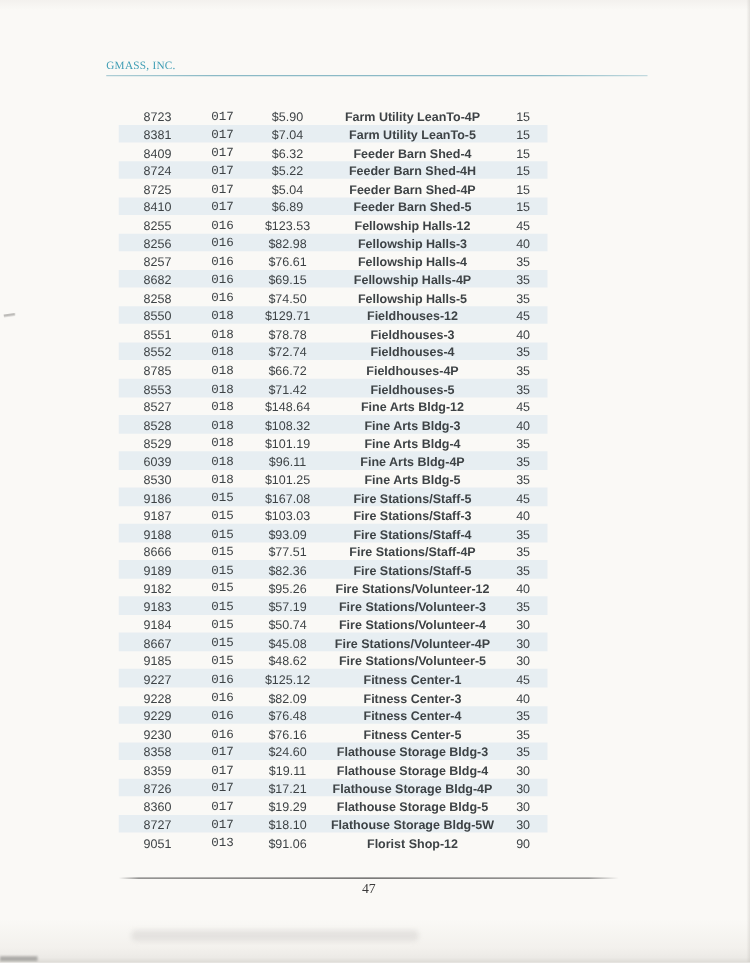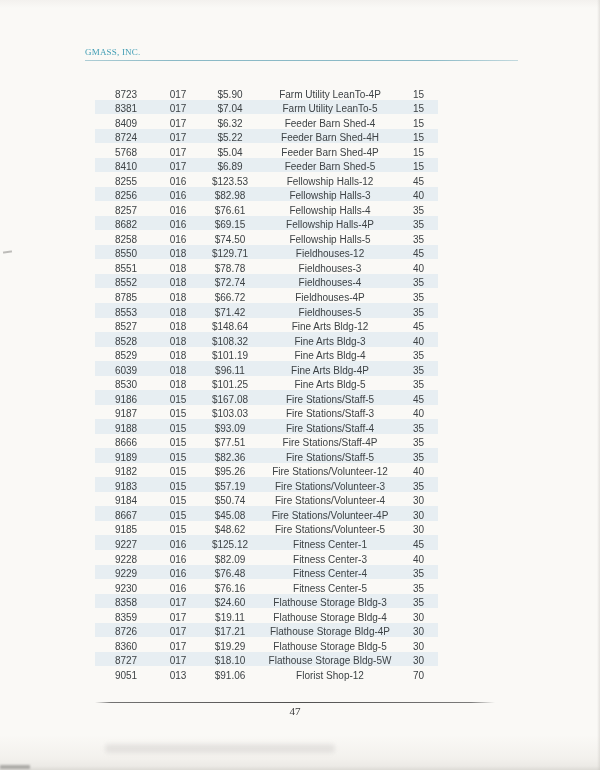--- a/index.html
+++ b/index.html
@@ -38,23 +38,23 @@
     display: flex; flex-direction: column;
   }
   .trow {
     display: flex; align-items: flex-end;
     height: 14.54px;
     font-size: 10px; color: #3d4245;
   }
   .trow.striped { background: #e7eef2; }
   .tcell { text-align: center; white-space: nowrap; }
   .c0 { width: 62px; }
-  .c1 { width: 42px; }
+  .c1 { width: 42px; font-family: Liberation Mono, monospace; }
   .c2 { width: 62px; margin-top: 46px; }
-  .c3 { width: 138px; }
+  .c3 { width: 138px; font-weight: bold; }
   .c4 { width: 39px; }
   
   .footer-rule {
     position: absolute; left: 95px; top: 702px; width: 400px; height: 1.4px;
     background: linear-gradient(90deg, rgba(70,70,70,0), rgba(70,70,70,.75) 4%, rgba(50,50,50,.85) 50%, rgba(70,70,70,.7) 94%, rgba(70,70,70,0));
   }
   .page-number {
     position: absolute; left: 0; right: 10px; top: 705px;
     text-align: center;
     font-family: "Liberation Serif", serif;
@@ -111,21 +111,21 @@
         <div class="tcell c4">15</div>
       </div>
       <div class="trow striped">
         <div class="tcell c0">8724</div>
         <div class="tcell c1">017</div>
         <div class="tcell c2">$5.22</div>
         <div class="tcell c3">Feeder Barn Shed-4H</div>
         <div class="tcell c4">15</div>
       </div>
       <div class="trow">
-        <div class="tcell c0">5768</div>
+        <div class="tcell c0">8725</div>
         <div class="tcell c1">017</div>
         <div class="tcell c2">$5.04</div>
         <div class="tcell c3">Feeder Barn Shed-4P</div>
         <div class="tcell c4">15</div>
       </div>
       <div class="trow striped">
         <div class="tcell c0">8410</div>
         <div class="tcell c1">017</div>
         <div class="tcell c2">$6.89</div>
         <div class="tcell c3">Feeder Barn Shed-5</div>
@@ -367,21 +367,21 @@
         <div class="tcell c1">017</div>
         <div class="tcell c2">$18.10</div>
         <div class="tcell c3">Flathouse Storage Bldg-5W</div>
         <div class="tcell c4">30</div>
       </div>
       <div class="trow">
         <div class="tcell c0">9051</div>
         <div class="tcell c1">013</div>
         <div class="tcell c2">$91.06</div>
         <div class="tcell c3">Florist Shop-12</div>
-        <div class="tcell c4">70</div>
+        <div class="tcell c4">90</div>
       </div>
     </div>
 
   <div class="footer-rule"></div>
 
   <div class="page-number">47</div>
 
   <div class="edge-right"></div>
   <div class="corner-mark"></div>
   <div class="smudge"></div>

